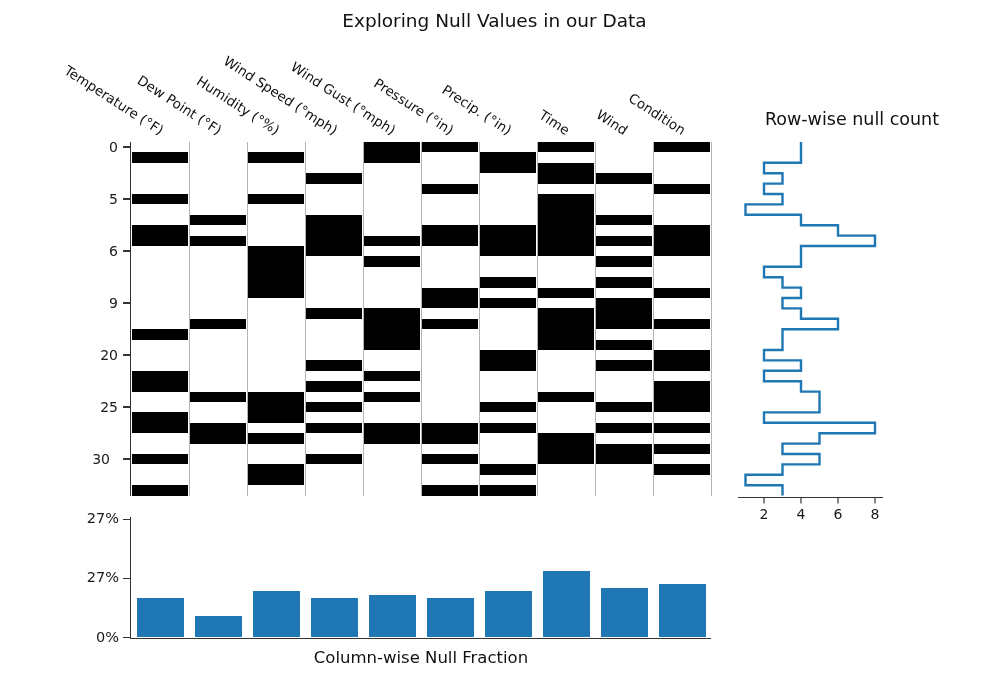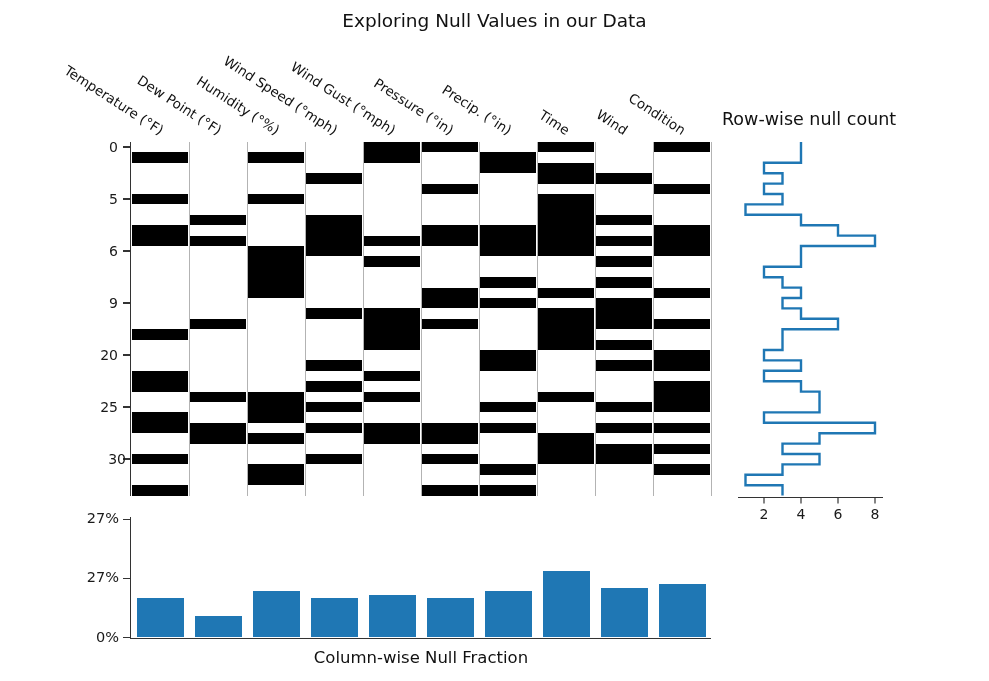--- a/index.html
+++ b/index.html
@@ -1,20 +1,20 @@
 <!DOCTYPE html>
 <html><head>
 <meta charset="utf-8">
 <style>
   html,body{margin:0;padding:0;background:#fff;}
   body{width:989px;height:681px;position:relative;overflow:hidden;
        font-family:"DejaVu Sans","Liberation Sans",sans-serif;color:#1a1a1a;}
   .abs{position:absolute;}
   #fig-title{left:0;top:10px;width:989px;text-align:center;font-size:18.5px;color:#111;}
-  #hist-title{left:722px;top:109px;width:260px;font-size:17.5px;color:#111;}
+  #hist-title{left:722px;top:109px;width:260px;text-align:center;font-size:17.5px;color:#111;}
   #bar-title{left:131px;top:648px;width:580px;text-align:center;font-size:16.5px;color:#111;}
   .col-label{white-space:nowrap;font-size:13.5px;color:#111;
              transform:translate(-100%,-100%) rotate(33deg);transform-origin:100% 100%;}
   .ytick-label{width:30px;text-align:right;font-size:14px;color:#1a1a1a;line-height:14px;}
   .xtick-label{width:24px;text-align:center;font-size:14px;color:#1a1a1a;}
   .pct-label{width:46px;text-align:right;font-size:14.5px;color:#1a1a1a;line-height:14px;}
   .tickdash{background:#333;}
   .spine{background:#333;}
   .divider{background:#b3b3b3;width:1px;}
   .strip{background:#fff;}
@@ -211,21 +211,21 @@
 <div class="abs ytick-label" style="left: 88px; top: 192.2px;">5</div>
 <div class="abs tickdash" style="left: 123px; top: 250.45px; width: 7px; height: 1.5px; background: rgb(51, 51, 51);"></div>
 <div class="abs ytick-label" style="left: 88px; top: 244.2px;">6</div>
 <div class="abs tickdash" style="left: 123px; top: 302.45px; width: 7px; height: 1.5px; background: rgb(51, 51, 51);"></div>
 <div class="abs ytick-label" style="left: 88px; top: 296.2px;">9</div>
 <div class="abs tickdash" style="left: 123px; top: 354.45px; width: 7px; height: 1.5px; background: rgb(51, 51, 51);"></div>
 <div class="abs ytick-label" style="left: 88px; top: 348.2px;">20</div>
 <div class="abs tickdash" style="left: 123px; top: 406.45px; width: 7px; height: 1.5px; background: rgb(51, 51, 51);"></div>
 <div class="abs ytick-label" style="left: 88px; top: 400.2px;">25</div>
 <div class="abs tickdash" style="left: 123px; top: 458.45px; width: 7px; height: 1.5px; background: rgb(51, 51, 51);"></div>
-<div class="abs ytick-label" style="left: 96px; top: 452.2px;">30</div>
+<div class="abs ytick-label" style="left: 80px; top: 452.2px;">30</div>
 <div class="abs xtick-label" style="left: 752px; top: 505.5px;">2</div>
 <div class="abs xtick-label" style="left: 789px; top: 505.5px;">4</div>
 <div class="abs xtick-label" style="left: 826px; top: 505.5px;">6</div>
 <div class="abs xtick-label" style="left: 863px; top: 505.5px;">8</div>
 <div class="abs bar" style="left: 136.5px; top: 598.494px; width: 47px; height: 39.006px; background: rgb(31, 119, 180);"></div>
 <div class="abs bar" style="left: 194.5px; top: 616.224px; width: 47px; height: 21.276px; background: rgb(31, 119, 180);"></div>
 <div class="abs bar" style="left: 252.5px; top: 591.402px; width: 47px; height: 46.098px; background: rgb(31, 119, 180);"></div>
 <div class="abs bar" style="left: 310.5px; top: 598.494px; width: 47px; height: 39.006px; background: rgb(31, 119, 180);"></div>
 <div class="abs bar" style="left: 368.5px; top: 594.948px; width: 47px; height: 42.552px; background: rgb(31, 119, 180);"></div>
 <div class="abs bar" style="left: 426.5px; top: 598.494px; width: 47px; height: 39.006px; background: rgb(31, 119, 180);"></div>

